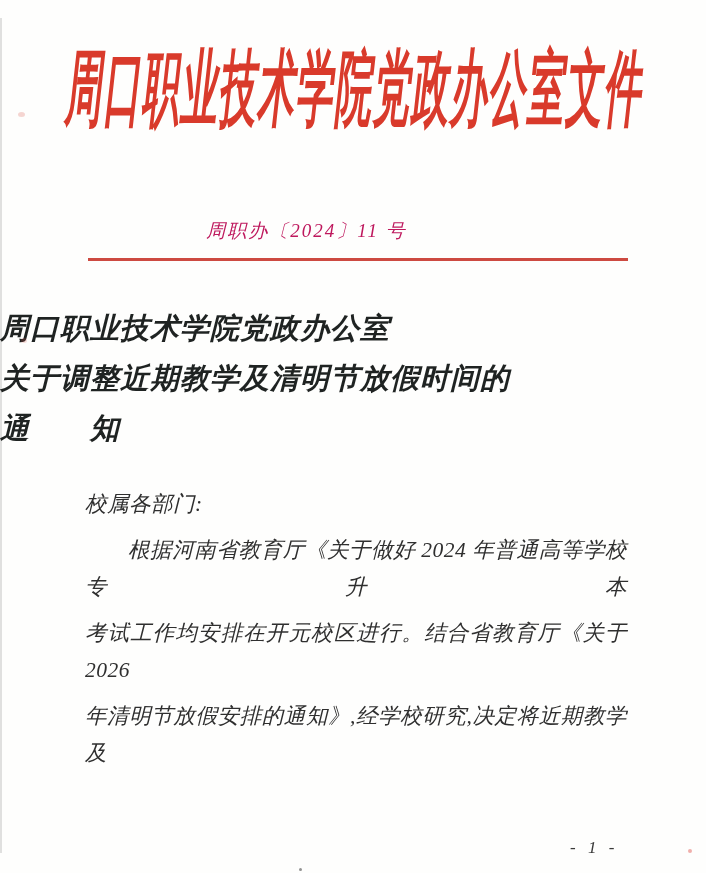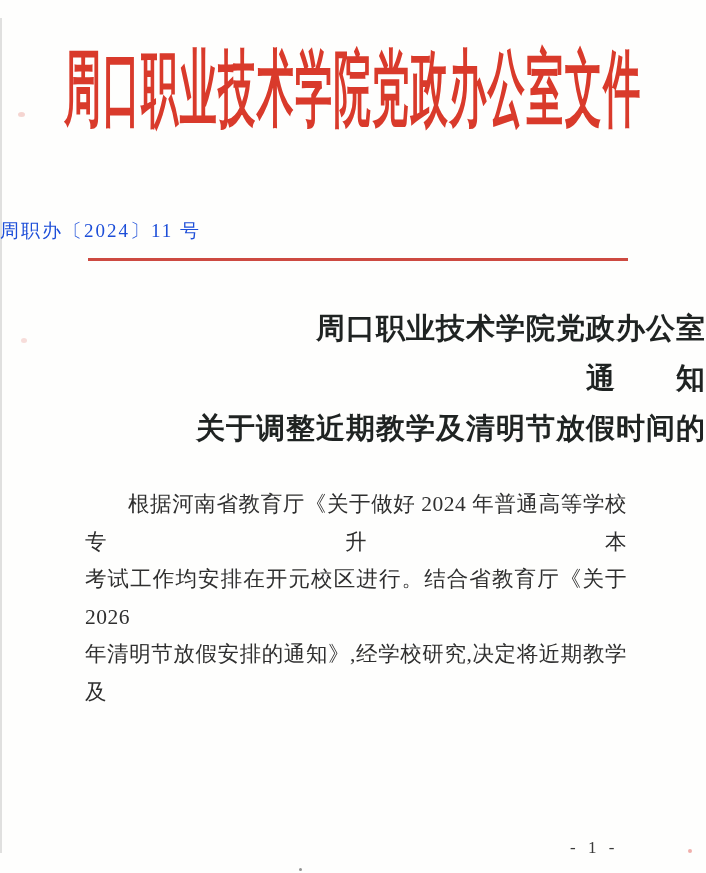--- a/index.html
+++ b/index.html
@@ -8,20 +8,21 @@
     background: #ffffff;
   }
   .page {
     position: relative;
     width: 706px;
     height: 873px;
     background: #fefefd;
     overflow: hidden;
     font-family: "Liberation Serif", "DejaVu Serif", serif;
     color: #2f2f2f;
+    font-style: italic;
   }
 
   
   .edge-line {
     position: absolute;
     left: 0px;
     top: 18px;
     width: 2px;
     height: 835px;
     background: rgba(40, 40, 40, 0.14);
@@ -43,40 +44,41 @@
     transform: scaleY(2.25);
     transform-origin: 50% 50%;
     white-space: nowrap;
   }
 
   .doc-number {
     position: absolute;
     top: 218px;
     left: 0;
     width: 613px;
+    text-align: center;
     font-size: 19px;
     letter-spacing: 2px;
-    color: #1d4ed8;
+    color: #be185d;
   }
 
   .red-divider {
     position: absolute;
     top: 258px;
     left: 88px;
     width: 540px;
     height: 3px;
     background: #cd4a41;
   }
 
   .title-block {
     position: absolute;
     top: 303px;
     left: 0;
     width: 706px;
-    text-align: right;
+    text-align: left;
   }
   .title-line {
     line-height: 50px;
     font-size: 29px;
     font-weight: bold;
     letter-spacing: 1px;
     color: #1f2322;
     white-space: pre;
   }
 
@@ -90,20 +92,21 @@
   }
   .b-line {
     line-height: 37.5px;
     white-space: nowrap;
     letter-spacing: 0.5px;
   }
   .b-line.fill {
     white-space: normal;
     text-align: justify;
     text-align-last: justify;
+    margin-top: 8px;
   }
   .b-line.indent {
     text-indent: 2em;
   }
 
   .page-number {
     position: absolute;
     top: 838px;
     left: 570px;
     font-size: 17px;
@@ -129,25 +132,26 @@
   <div class="edge-line"></div>
 
   <div class="header-title">周口职业技术学院党政办公室文件</div>
 
   <div class="doc-number">周职办〔2024〕11 号</div>
 
   <div class="red-divider"></div>
 
   <div class="title-block">
     <div class="title-line">周口职业技术学院党政办公室</div>
+    <div class="title-line">关于调整近期教学及清明节放假时间的</div>
     <div class="title-line">通　　知</div>
-    <div class="title-line">关于调整近期教学及清明节放假时间的</div>
   </div>
 
   <div class="body-block">
+    <div class="b-line">校属各部门:</div>
     <div class="b-line indent fill">根据河南省教育厅《关于做好 2024 年普通高等学校专升本</div>
     <div class="b-line fill">考试工作均安排在开元校区进行。结合省教育厅《关于 2026</div>
     <div class="b-line fill">年清明节放假安排的通知》,经学校研究,决定将近期教学及</div>
 
   </div>
 
   <div class="page-number">- 1 -</div>
 
   <div class="speck s1"></div>
   <div class="speck s2"></div>

